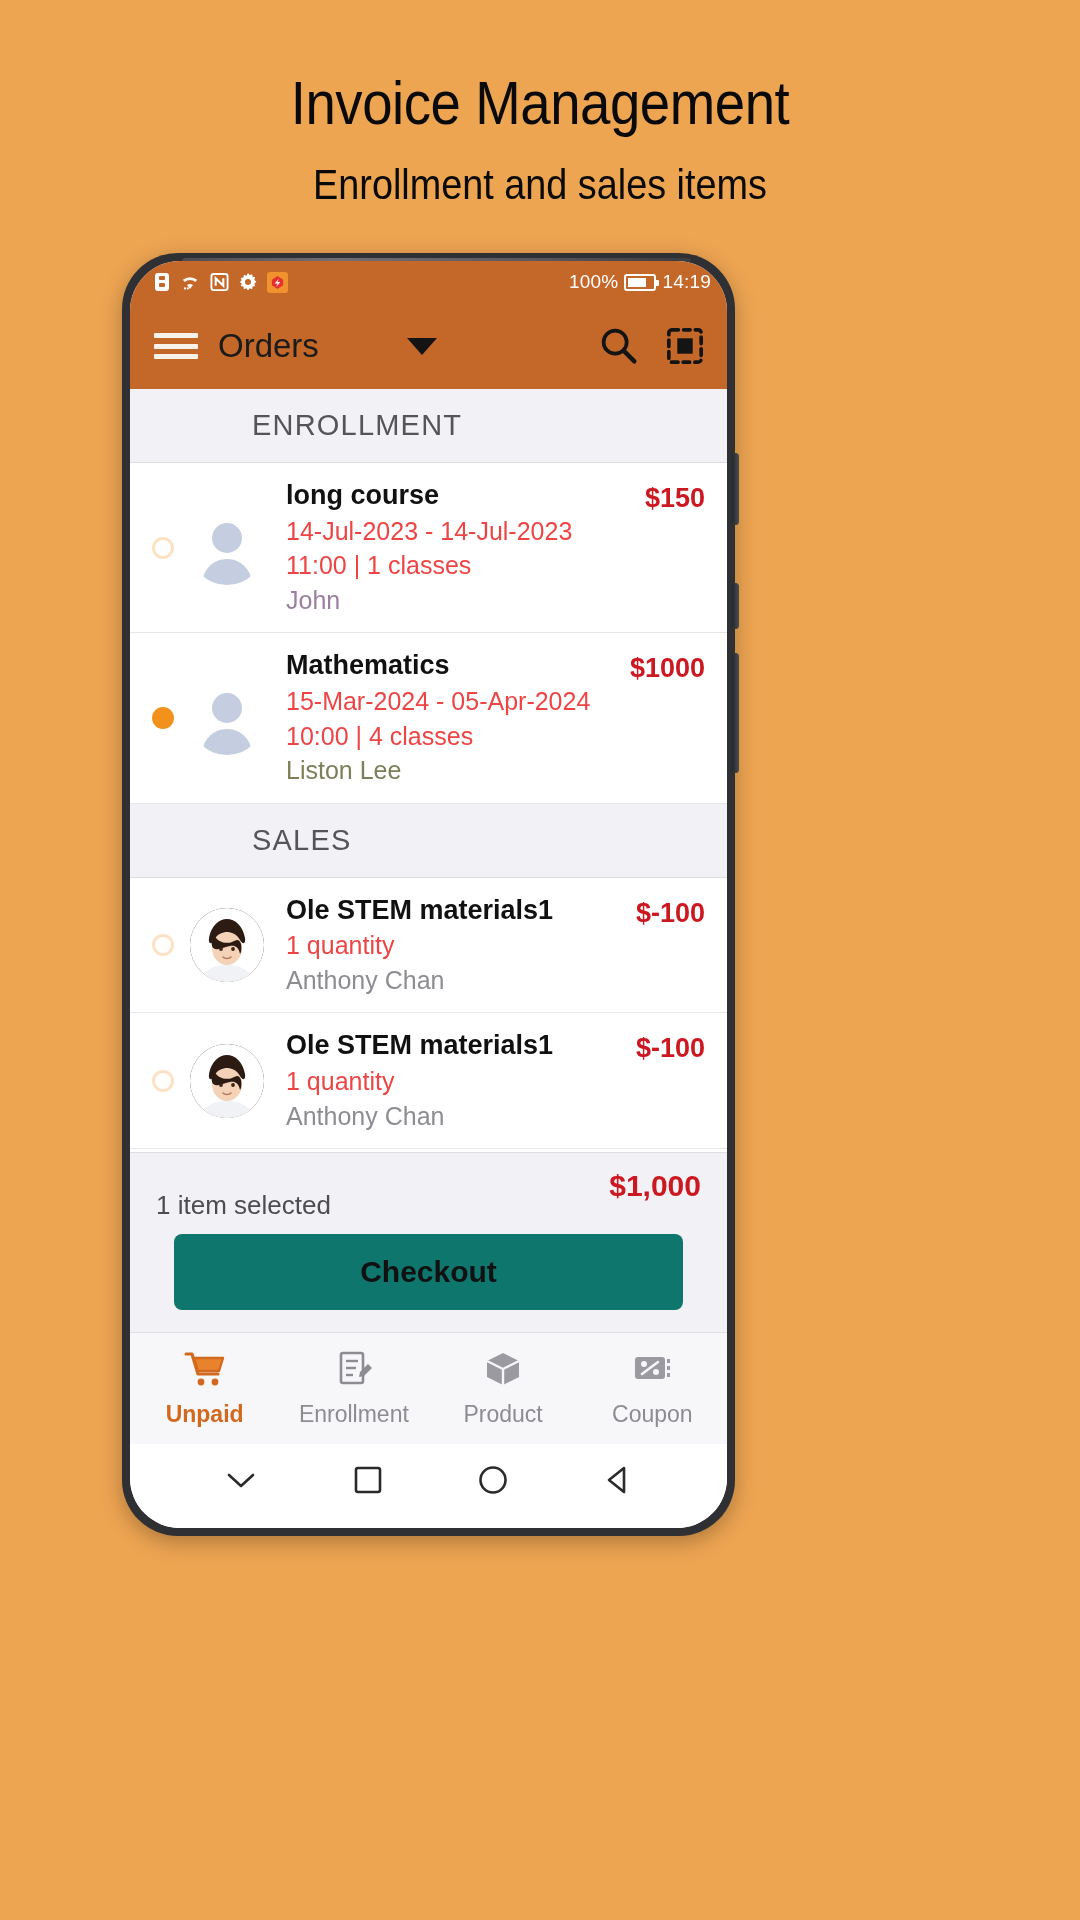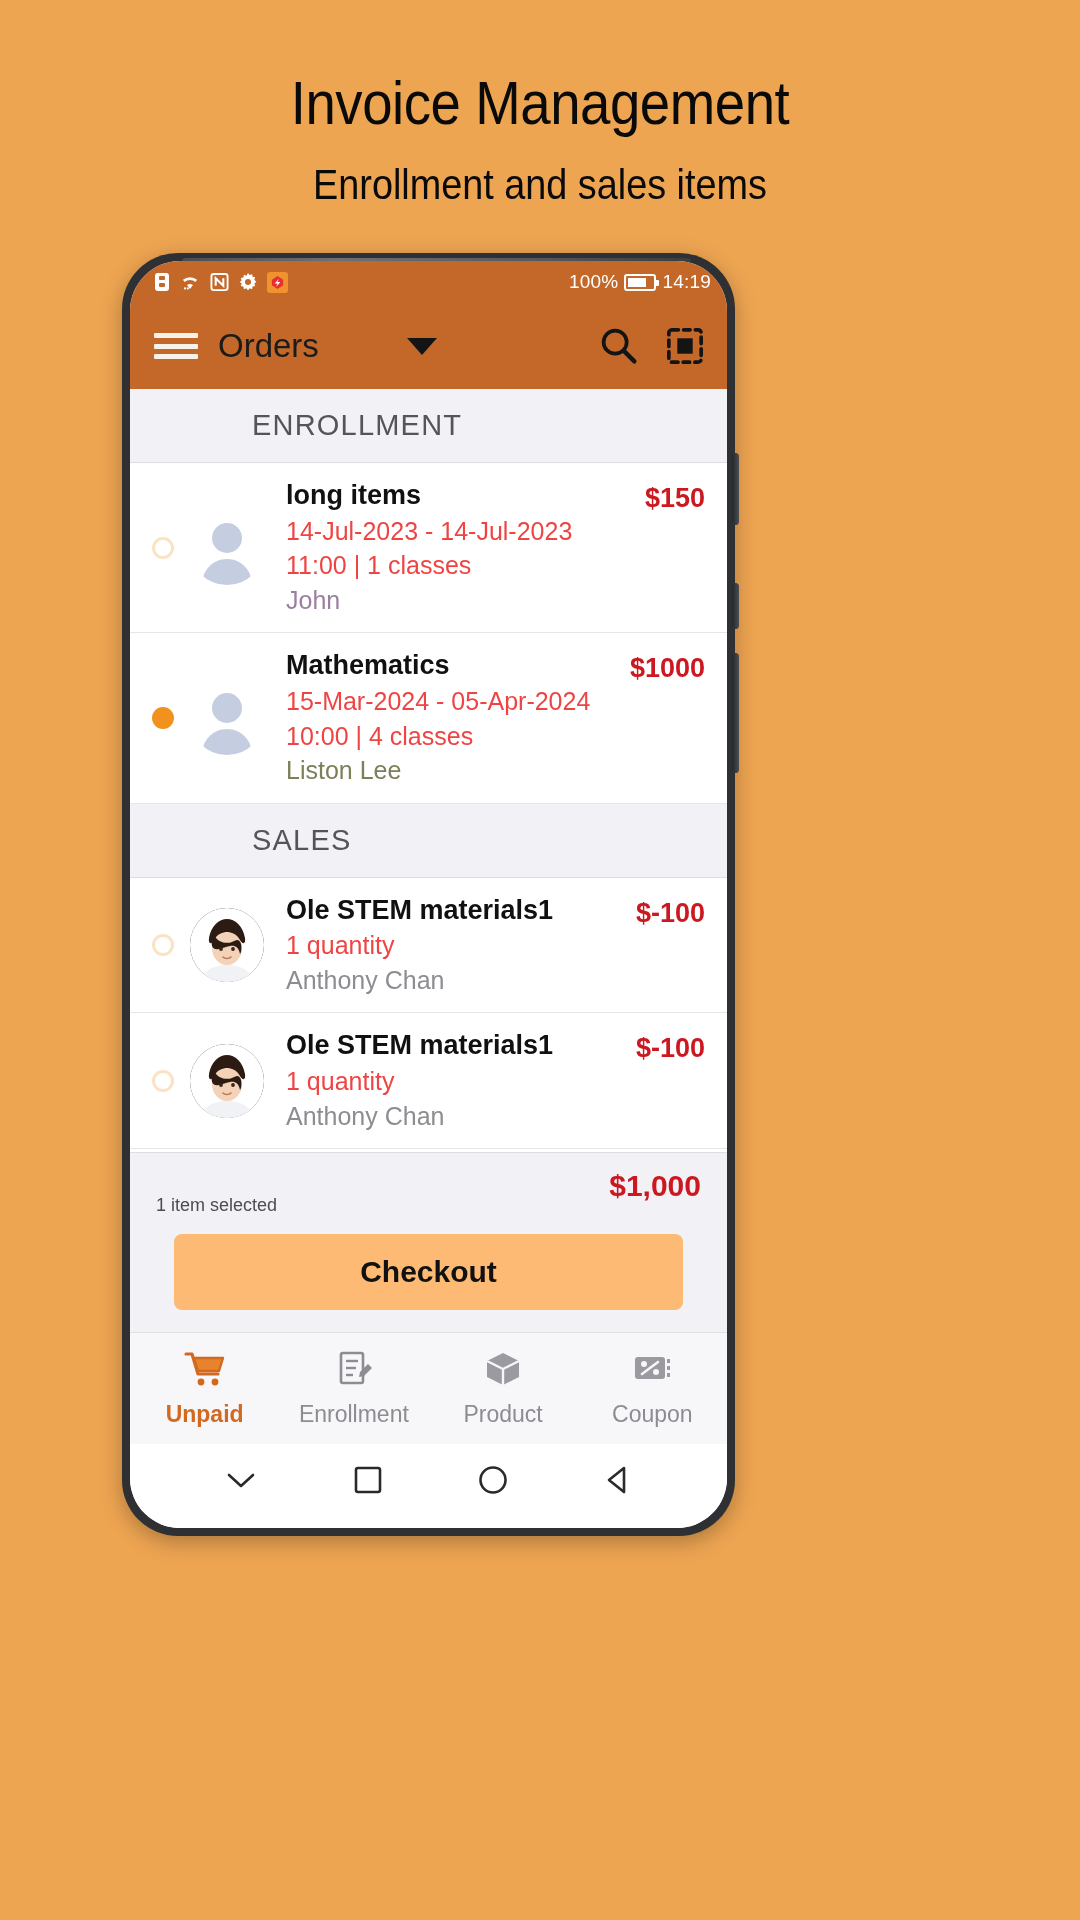--- a/index.html
+++ b/index.html
@@ -138,25 +138,25 @@
     font-size: 27px; font-weight: bold; color: #cc1821;
     align-self: flex-start; margin-top: 4px; white-space: nowrap;
   }
 
   
   .selbar {
     background: #f2f1f5; flex: 0 0 auto; padding: 0 26px;
     height: 66px; display: flex; align-items: center;
     border-top: 1px solid #dedde2;
   }
-  .sel-label { font-size: 18px; color: #4d4c51; margin-top: 40px; }
+  .sel-label { font-size: 26px; color: #4d4c51; margin-top: 40px; }
   .sel-total { margin-left: auto; font-size: 30px; font-weight: bold; color: #cc1821; }
   .checkout-wrap { background: #f2f1f5; flex: 0 0 auto; padding: 16px 44px 22px; }
   .checkout {
-    width: 100%; height: 76px; background: #fdba74; border: none;
+    width: 100%; height: 76px; background: #0f766e; border: none;
     border-radius: 8px; font-family: inherit;
     font-size: 30px; font-weight: bold; color: #111; cursor: pointer;
   }
 
   
   .tabs {
     flex: 0 0 auto; height: 112px; background: #f7f6f9;
     display: flex; align-items: center; border-top: 1px solid #e0dfe4;
   }
   .tab {
@@ -265,21 +265,21 @@
 
       <div class="row">
         <div class="radio"></div>
         <div class="avatar person">
           <svg width="74" height="74" viewBox="0 0 74 74">
               <circle cx="37" cy="27" r="15" fill="#c5cde0"></circle>
               <path d="M12 74c0-15 11-26 25-26s25 11 25 26z" fill="#c5cde0"></path>
             </svg>
         </div>
         <div class="rowtext">
-          <div class="r-title">long items</div>
+          <div class="r-title">long course</div>
           <div class="r-sub">14-Jul-2023 - 14-Jul-2023</div>
           <div class="r-sub">11:00 | 1 classes</div>
           <div class="r-name violet">John</div>
         </div>
         <div class="r-price">$150</div>
       </div>
 
       <div class="row">
         <div class="radio on"></div>
         <div class="avatar person">

